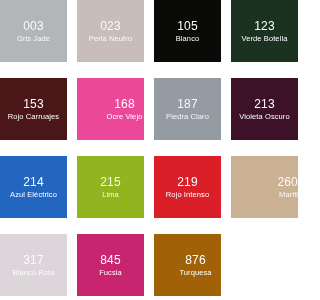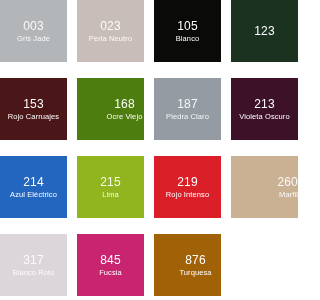--- a/index.html
+++ b/index.html
@@ -68,26 +68,27 @@
     <div class="swatch light-bg" style="background: rgb(201, 189, 186);">
       <div class="swatch-code">023</div>
       <div class="swatch-name">Perla Neutro</div>
     </div>
     <div class="swatch dark-bg" style="background: rgb(10, 10, 8);">
       <div class="swatch-code">105</div>
       <div class="swatch-name">Blanco</div>
     </div>
     <div class="swatch dark-bg" style="background: rgb(27, 50, 32);">
       <div class="swatch-code">123</div>
+      <div class="swatch-name">Verde Botella</div>
     </div>
     <div class="swatch dark-bg" style="background: rgb(75, 22, 24);">
       <div class="swatch-code">153</div>
       <div class="swatch-name">Rojo Carruajes</div>
     </div>
-    <div class="swatch dark-bg" style="background: #4d7c0f; padding-left: 28px;">
+    <div class="swatch dark-bg" style="background: #ec4899; padding-left: 28px;">
       <div class="swatch-code">168</div>
       <div class="swatch-name">Ocre Viejo</div>
     </div>
     <div class="swatch light-bg" style="background: rgb(148, 155, 162);">
       <div class="swatch-code">187</div>
       <div class="swatch-name">Piedra Claro</div>
     </div>
     <div class="swatch dark-bg" style="background: rgb(61, 18, 40); align-items: center;">
       <div class="swatch-code">213</div>
       <div class="swatch-name">Violeta Oscuro</div>

